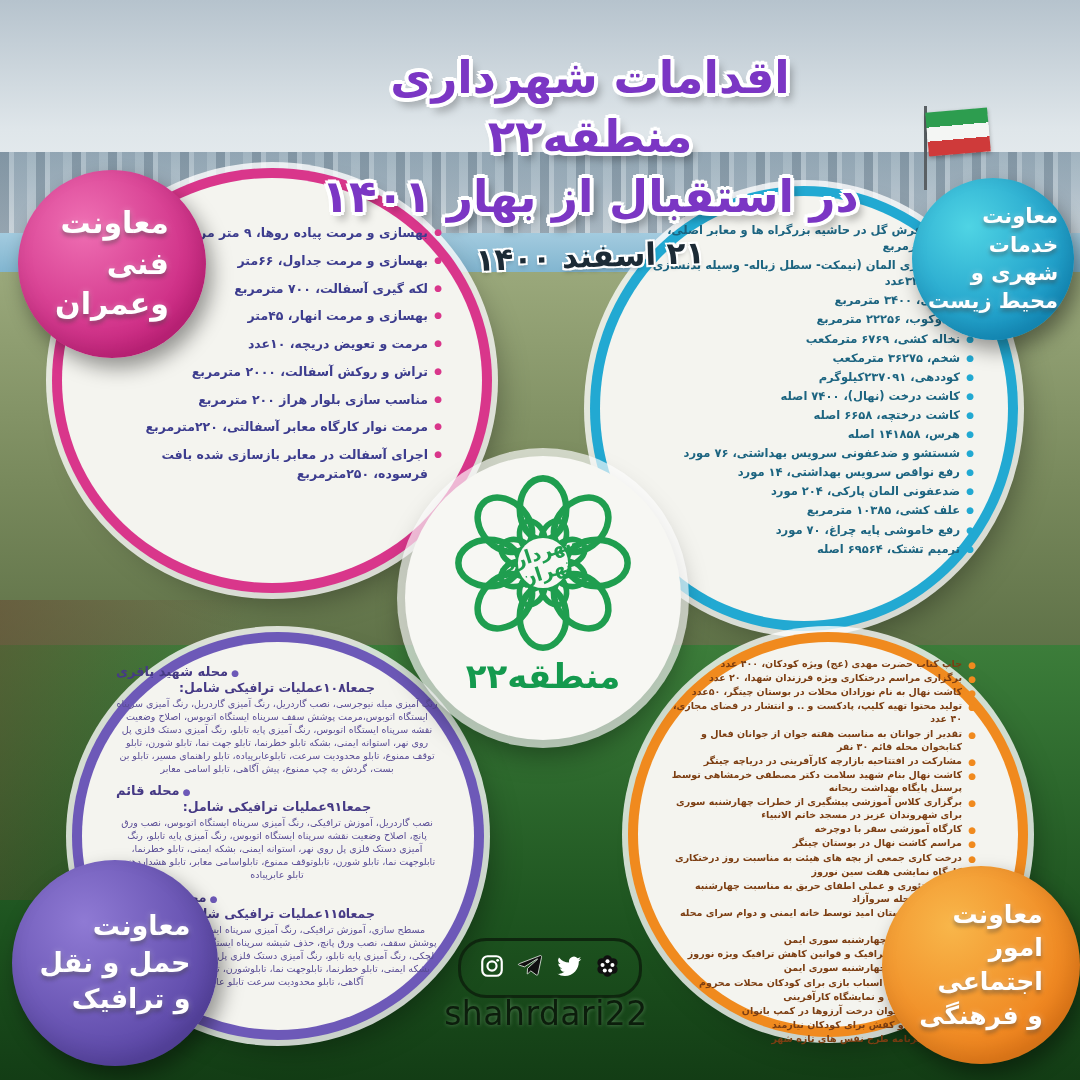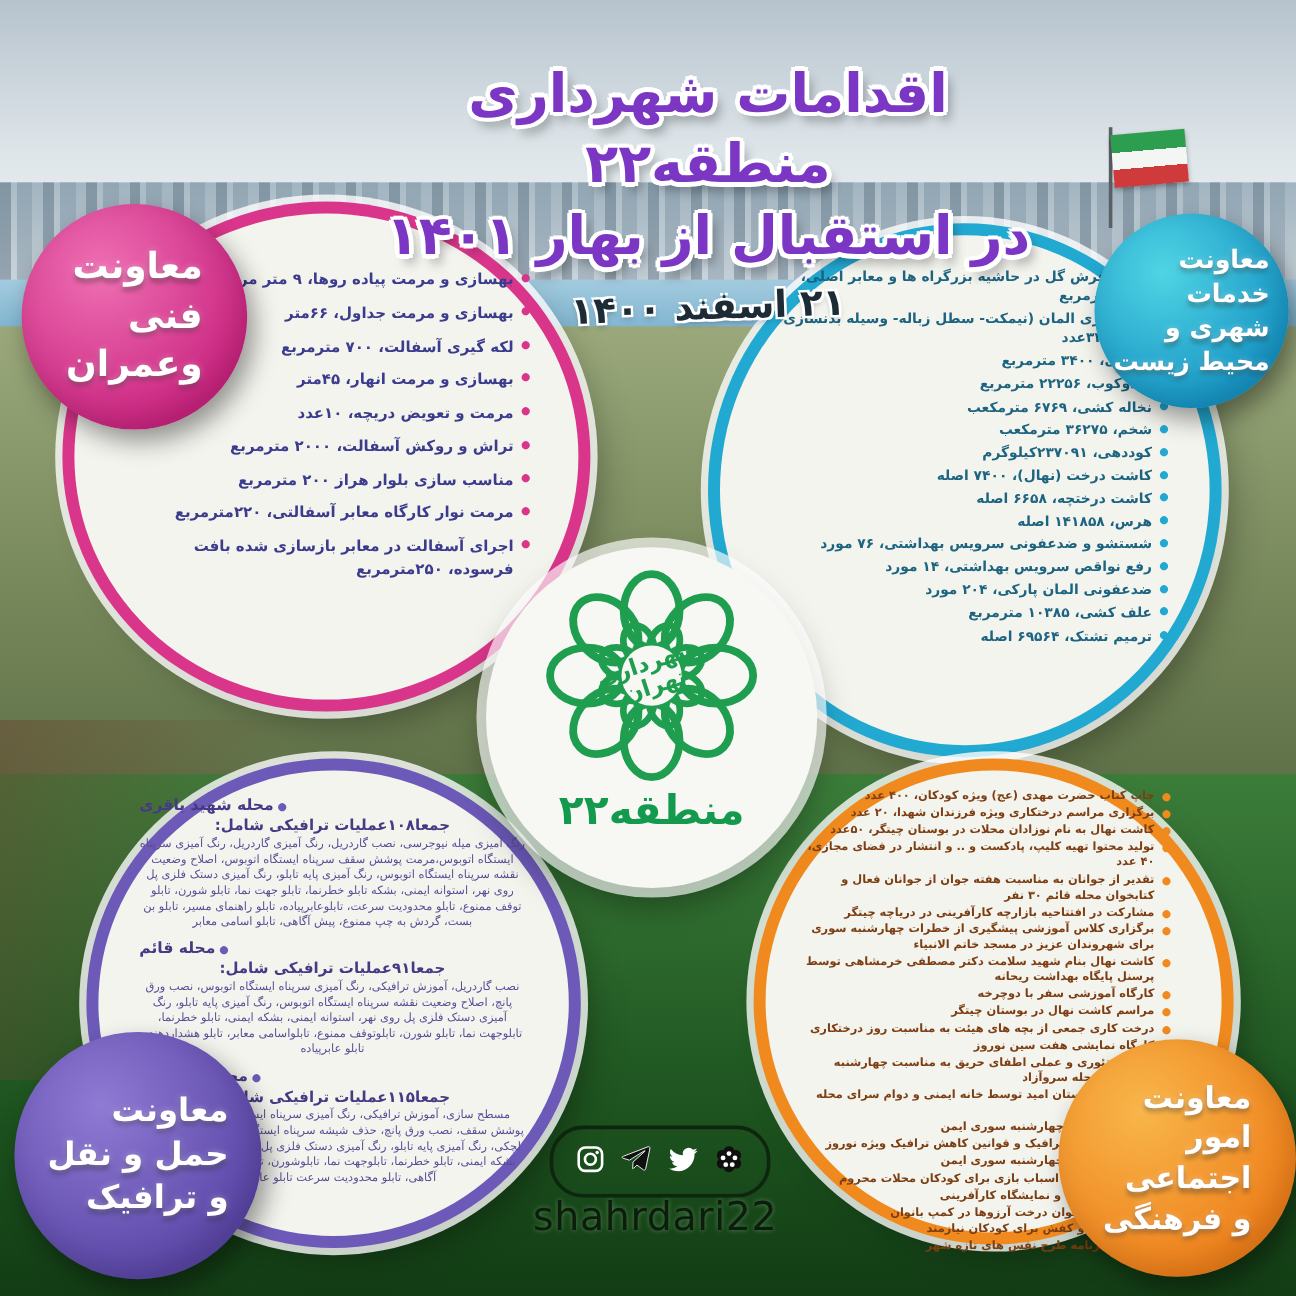--- a/index.html
+++ b/index.html
@@ -139,20 +139,21 @@
         <li>نخاله کشی، ۶۷۶۹ مترمکعب</li>
         <li>شخم، ۳۶۲۷۵ مترمکعب</li>
         <li>کوددهی، ۲۳۷۰۹۱کیلوگرم</li>
         <li>کاشت درخت (نهال)، ۷۴۰۰ اصله</li>
         <li>کاشت درختچه، ۶۶۵۸ اصله</li>
         <li>هرس، ۱۴۱۸۵۸ اصله</li>
         <li>شستشو و ضدعفونی سرویس بهداشتی، ۷۶ مورد</li>
         <li>رفع نواقص سرویس بهداشتی، ۱۴ مورد</li>
         <li>ضدعفونی المان پارکی، ۲۰۴ مورد</li>
         <li>علف کشی، ۱۰۳۸۵ مترمربع</li>
+        <li>رفع خاموشی پایه چراغ، ۷۰ مورد</li>
         <li>ترمیم تشتک، ۶۹۵۶۴ اصله</li>
       </ul>
   </div>
   <div class="label l-teal">
     <div>
 
     <div class="lbl-line">معاونت</div>
         <div class="lbl-line">خدمات</div>
         <div class="lbl-line">شهری و</div>
         <div class="lbl-line">محیط زیست</div>
@@ -192,22 +193,22 @@
 
   <div class="bubble b-orange">
     <ul class="list orange-list">
 
     <li>چاپ کتاب حضرت مهدی (عج) ویژه کودکان، ۴۰۰ عدد</li>
         <li>برگزاری مراسم درختکاری ویژه فرزندان شهدا، ۲۰ عدد</li>
         <li>کاشت نهال به نام نوزادان محلات در بوستان چیتگر، ۵۰عدد</li>
         <li>تولید محتوا تهیه کلیپ، پادکست و .. و انتشار در فضای مجازی، ۴۰ عدد</li>
         <li>تقدیر از جوانان به مناسبت هفته جوان از جوانان فعال و کتابخوان محله قائم ۳۰ نفر</li>
         <li>مشارکت در افتتاحیه بازارچه کارآفرینی در دریاچه چیتگر</li>
+        <li>کاشت نهال بنام شهید سلامت دکتر مصطفی خرمشاهی توسط پرسنل پایگاه بهداشت ریحانه</li>
         <li>برگزاری کلاس آموزشی پیشگیری از خطرات چهارشنبه سوری برای شهروندان عزیز در مسجد خاتم الانبیاء</li>
-        <li>کاشت نهال بنام شهید سلامت دکتر مصطفی خرمشاهی توسط پرسنل پایگاه بهداشت ریحانه</li>
         <li>کارگاه آموزشی سفر با دوچرخه</li>
         <li>مراسم کاشت نهال در بوستان چیتگر</li>
         <li>درخت کاری جمعی از بچه های هیئت به مناسبت روز درختکاری</li>
         <li>کارگاه نمایشی هفت سین نوروز</li>
         <li>آموزش تئوری و عملی اطفای حریق به مناسبت چهارشنبه سوری در محله سروآزاد</li>
         <li>آموزش در بوستان امید توسط خانه ایمنی و دوام سرای محله آبشار تهران</li>
         <li>کارگاه آموزشی چهارشنبه سوری ایمن</li>
         <li>کارگاه آموزشی ترافیک و قوانین کاهش ترافیک ویژه نوروز</li>
         <li>کارگاه آموزشی چهارشنبه سوری ایمن</li>
         <li>پویش جمع آوری اسباب بازی برای کودکان محلات محروم</li>

